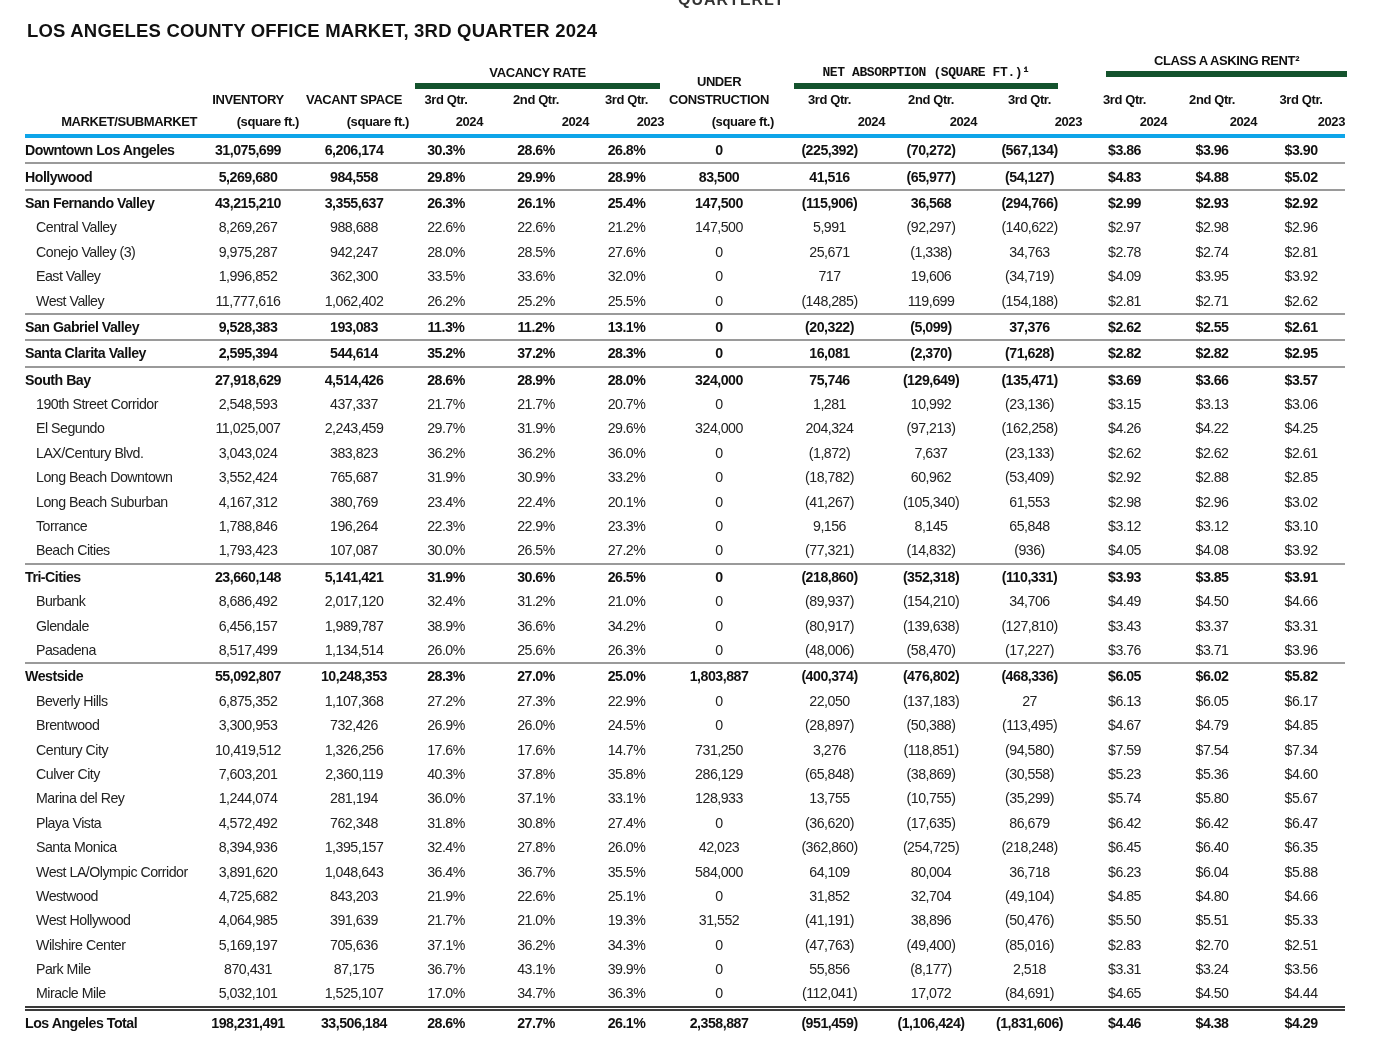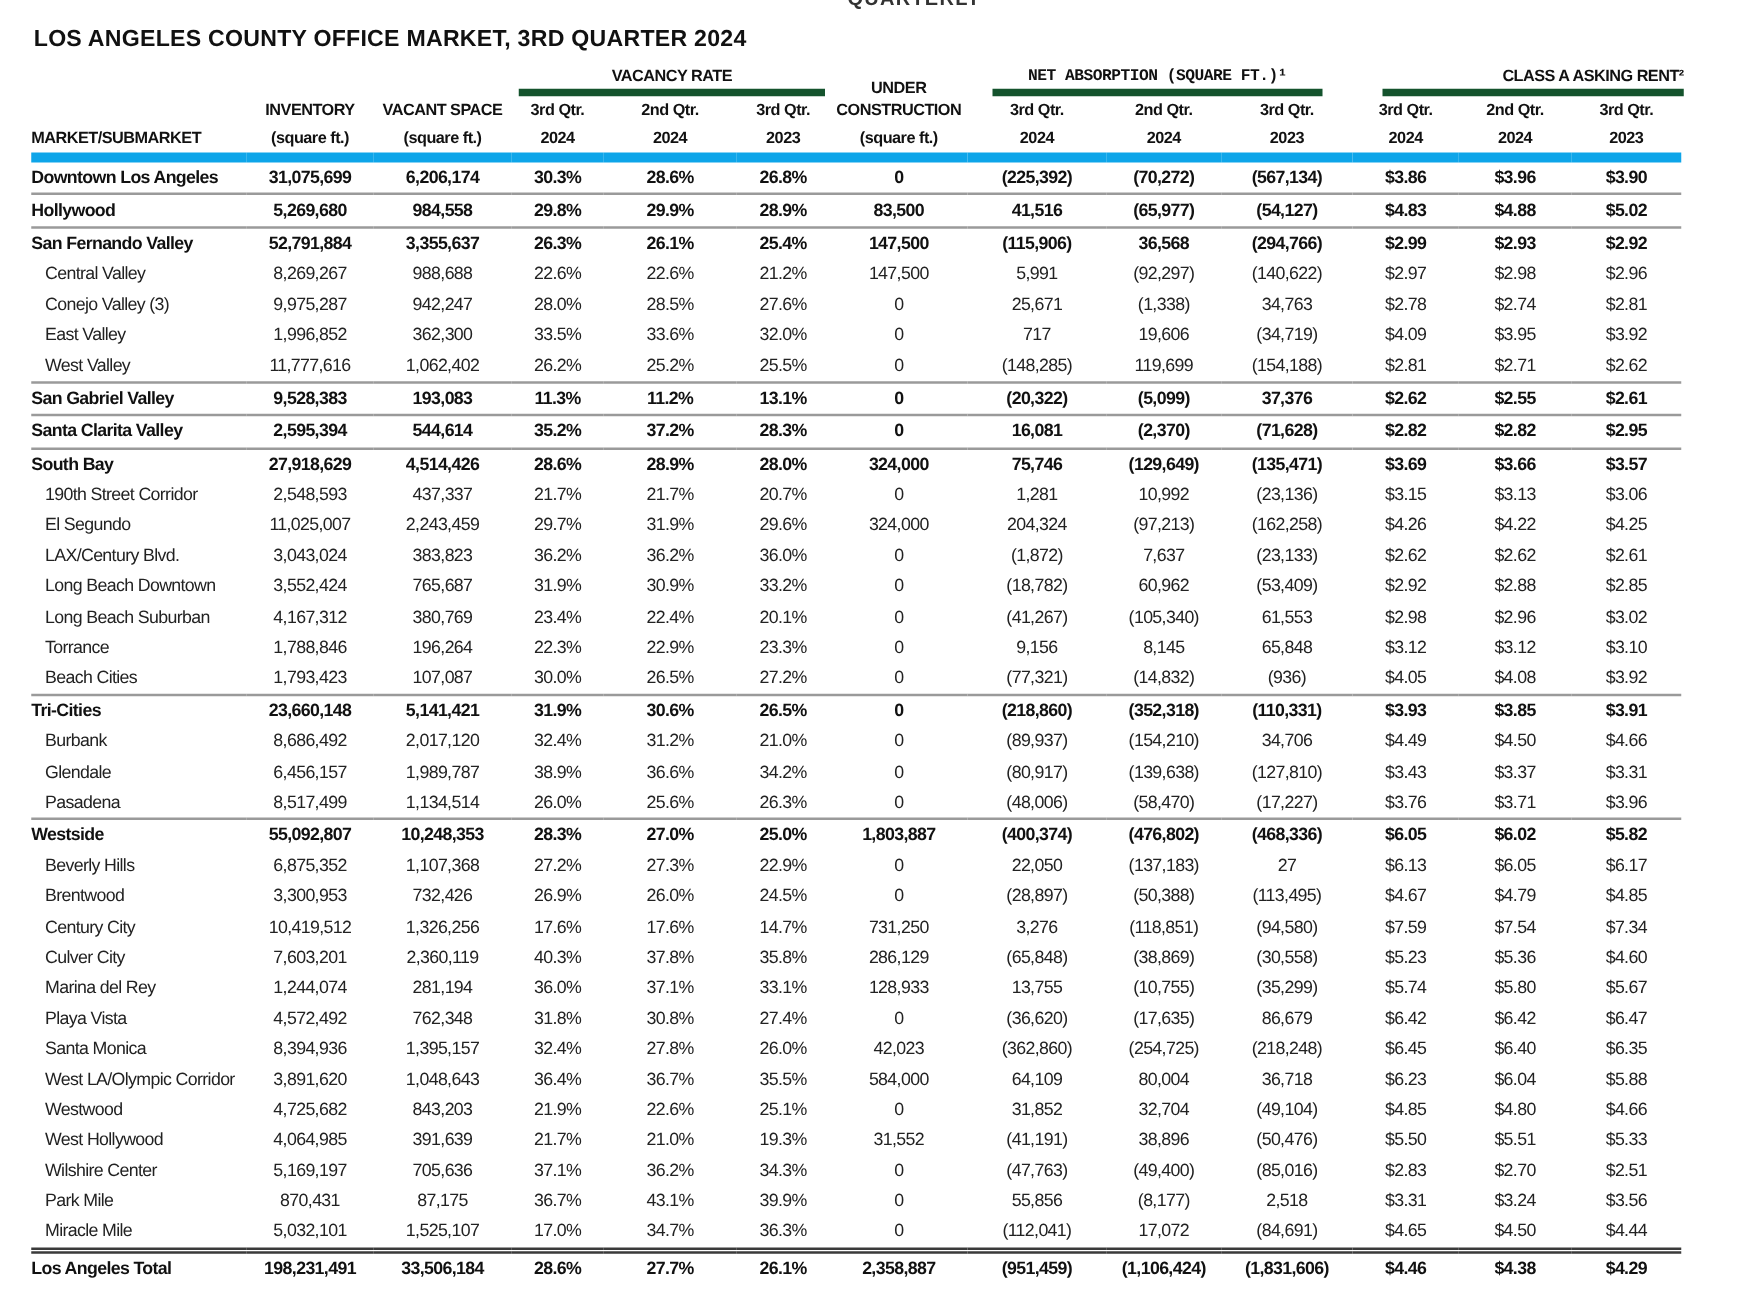--- a/index.html
+++ b/index.html
@@ -36,21 +36,21 @@
   th {
     font-family: "Liberation Sans", sans-serif; font-size: 13px; font-weight: bold;
     transform: scaleX(0.86); color: #111; padding: 0; line-height: 22px; text-align: center;
     white-space: nowrap;
   }
   thead tr.h1 th { height: 20px; vertical-align: bottom; line-height: 18px; }
   th.group span.g {
     display: inline-block; border-bottom: 6px solid #14532d; padding-bottom: 1px;
   }
   th.left { text-align: left; transform-origin: left center; }
-  thead tr.h3 th { border-bottom: 8px solid #0ea5e9; padding-bottom: 1px; }
+  thead tr.h3 th { border-bottom: 4px solid #0ea5e9; padding-bottom: 1px; text-align: right; }
   thead th { transform: none; font-stretch: condensed; letter-spacing: -0.4px; }
 
   td {
     font-size: 14.2px; padding: 0; height: 24.4px; line-height: 24px; text-align: center;
     white-space: nowrap; letter-spacing: -0.5px; color: #222;
   }
   td.name { text-align: left; }
   tr.sub td.name { padding-left: 11px; }
   tr.mkt td { font-weight: bold; color: #111; }
   tr.mkt.sep td { border-top: 2px solid #9a9a9a; }
@@ -85,21 +85,21 @@
         <th></th>
         <th></th>
       <th colspan="3" class="group">
         <span class="g" style="display:block;margin:0 4px 0 6px;">VACANCY RATE</span>
       </th>
       <th style="vertical-align:bottom;line-height:14px;">UNDER</th>
       <th colspan="3" class="group">
         <span class="g" style="display:block;margin:0 24px 0 20px;font-family:Liberation Mono, monospace;">NET ABSORPTION (SQUARE FT.)¹</span>
       </th>
       <th colspan="3" class="group">
-        <span class="g" style="display:block;margin:0 -2px 0 24px;text-align:right;">CLASS A ASKING RENT²</span>
+        <span class="g" style="display:block;margin:0 -2px 12px 24px;">CLASS A ASKING RENT²</span>
       </th>
     </tr>
     <tr class="h2">
       <th></th>
       <th>INVENTORY</th>
       <th>VACANT SPACE</th>
       <th>3rd Qtr.</th>
       <th>2nd Qtr.</th>
       <th>3rd Qtr.</th>
       <th>CONSTRUCTION</th>
@@ -152,21 +152,21 @@
         <td>83,500</td>
         <td>41,516</td>
         <td>(65,977)</td>
         <td>(54,127)</td>
         <td>$4.83</td>
         <td>$4.88</td>
         <td>$5.02</td>
       </tr>
       <tr class="mkt sep">
         <td class="name">San Fernando Valley</td>
-        <td>52,791,884</td>
+        <td>43,215,210</td>
         <td>3,355,637</td>
         <td>26.3%</td>
         <td>26.1%</td>
         <td>25.4%</td>
         <td>147,500</td>
         <td>(115,906)</td>
         <td>36,568</td>
         <td>(294,766)</td>
         <td>$2.99</td>
         <td>$2.93</td>

